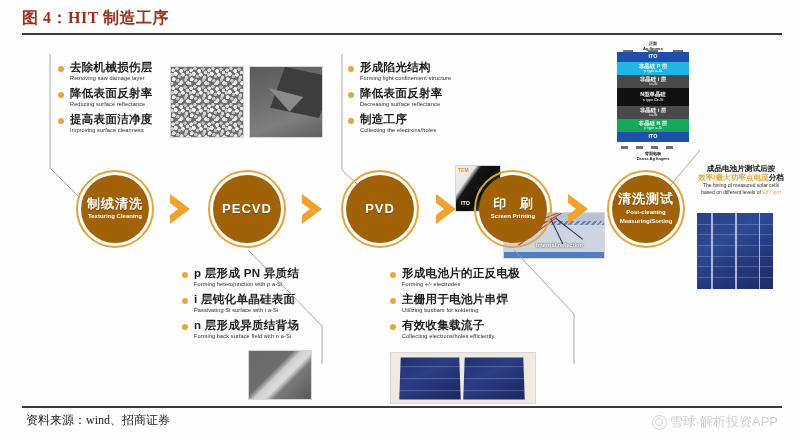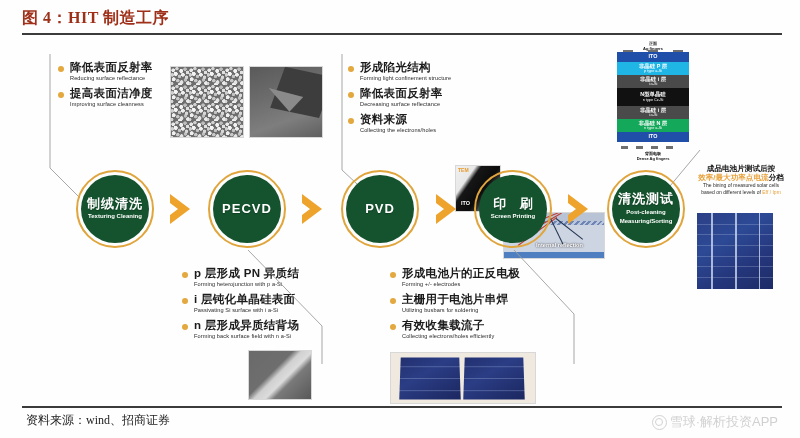--- a/index.html
+++ b/index.html
@@ -73,21 +73,21 @@
   }
   .node .ring {
     position: absolute; inset: 0;
     border-radius: 50%;
     border: 2.5px solid #e0a53c;
     box-sizing: border-box;
   }
   .node .disc {
     position: absolute; left: 5px; top: 5px; right: 5px; bottom: 5px;
     border-radius: 50%;
-    background: #14532d;
+    background: #a16207;
     display: flex; flex-direction: column;
     align-items: center; justify-content: center;
     box-sizing: border-box;
   }
   .node .cn {
     color: #ffffff; font-size: 13px; font-weight: bold;
     letter-spacing: 1px; line-height: 1.1;
     text-shadow: 0 1px 1px rgba(0,0,0,.25);
     white-space: nowrap;
   }
@@ -259,20 +259,27 @@
 
   <div class="title-bar">
     <div class="title-text">图 4：HIT 制造工序</div>
     <div class="title-rule"></div>
   </div>
 
   <div class="bullets" style="left:58px; top:62px;">
     <div class="b-row">
       <div class="b-dot"></div>
       <div class="b-txt">
+        <div class="b-cn">去除机械损伤层</div>
+        <div class="b-en">Removing saw damage layer</div>
+      </div>
+    </div>
+    <div class="b-row">
+      <div class="b-dot"></div>
+      <div class="b-txt">
         <div class="b-cn">降低表面反射率</div>
         <div class="b-en">Reducing surface reflectance</div>
       </div>
     </div>
     <div class="b-row">
       <div class="b-dot"></div>
       <div class="b-txt">
         <div class="b-cn">提高表面洁净度</div>
         <div class="b-en">Improving surface cleanness</div>
       </div>
@@ -297,21 +304,21 @@
     <div class="b-row">
       <div class="b-dot"></div>
       <div class="b-txt">
         <div class="b-cn">降低表面反射率</div>
         <div class="b-en">Decreasing  surface reflectance</div>
       </div>
     </div>
     <div class="b-row">
       <div class="b-dot"></div>
       <div class="b-txt">
-        <div class="b-cn">资料来源</div>
+        <div class="b-cn">制造工序</div>
         <div class="b-en">Collecting the electrons/holes</div>
       </div>
     </div>
   </div>
 
   <div class="img img-border tem-dark" style="left:455px; top:93px; width:44px; height:45px;">
     <span class="tem-tag">TEM</span>
     <span class="ito-tag">ITO</span>
   </div>
 

